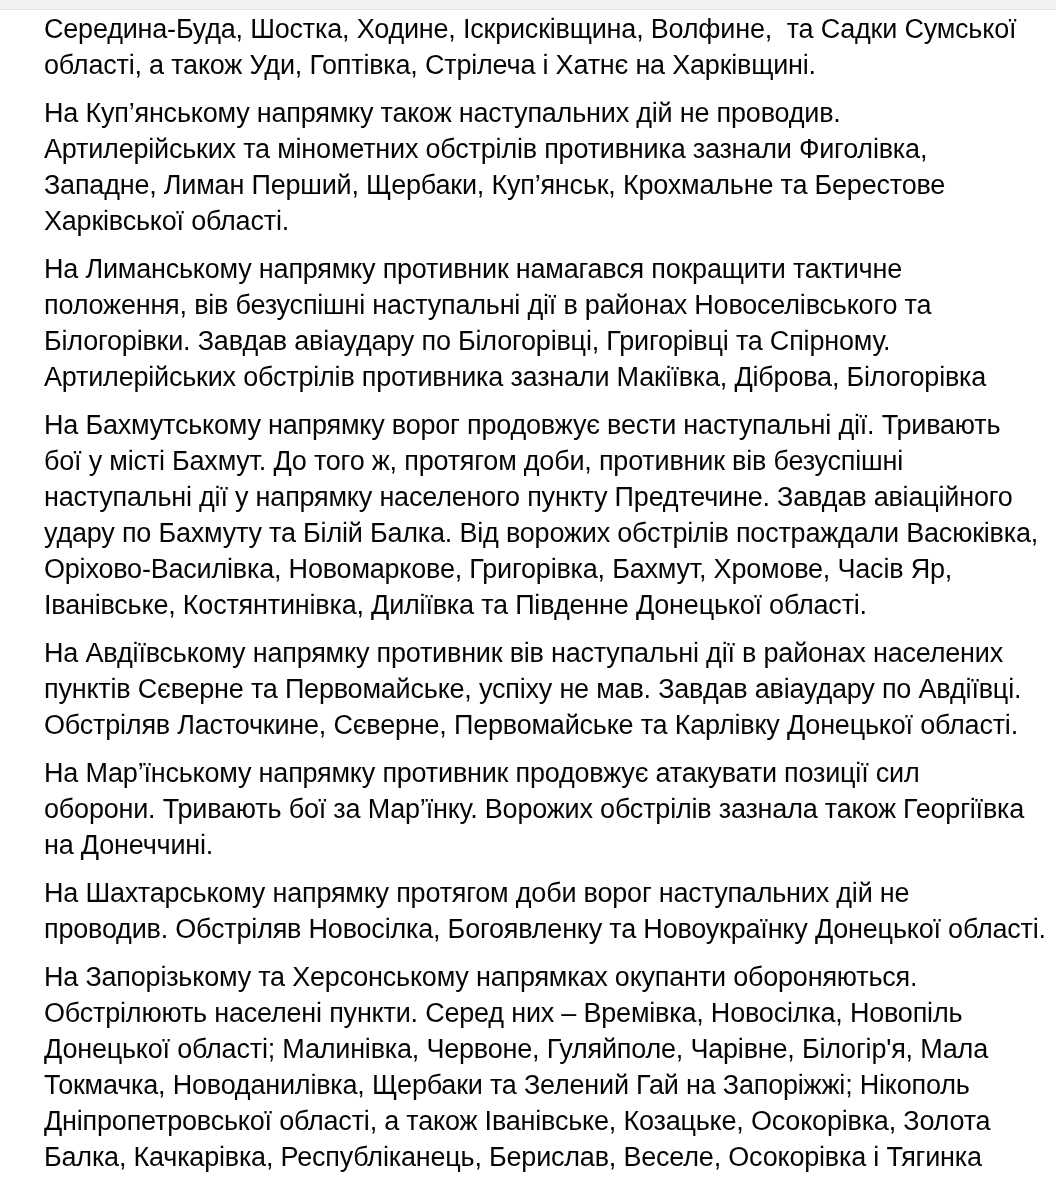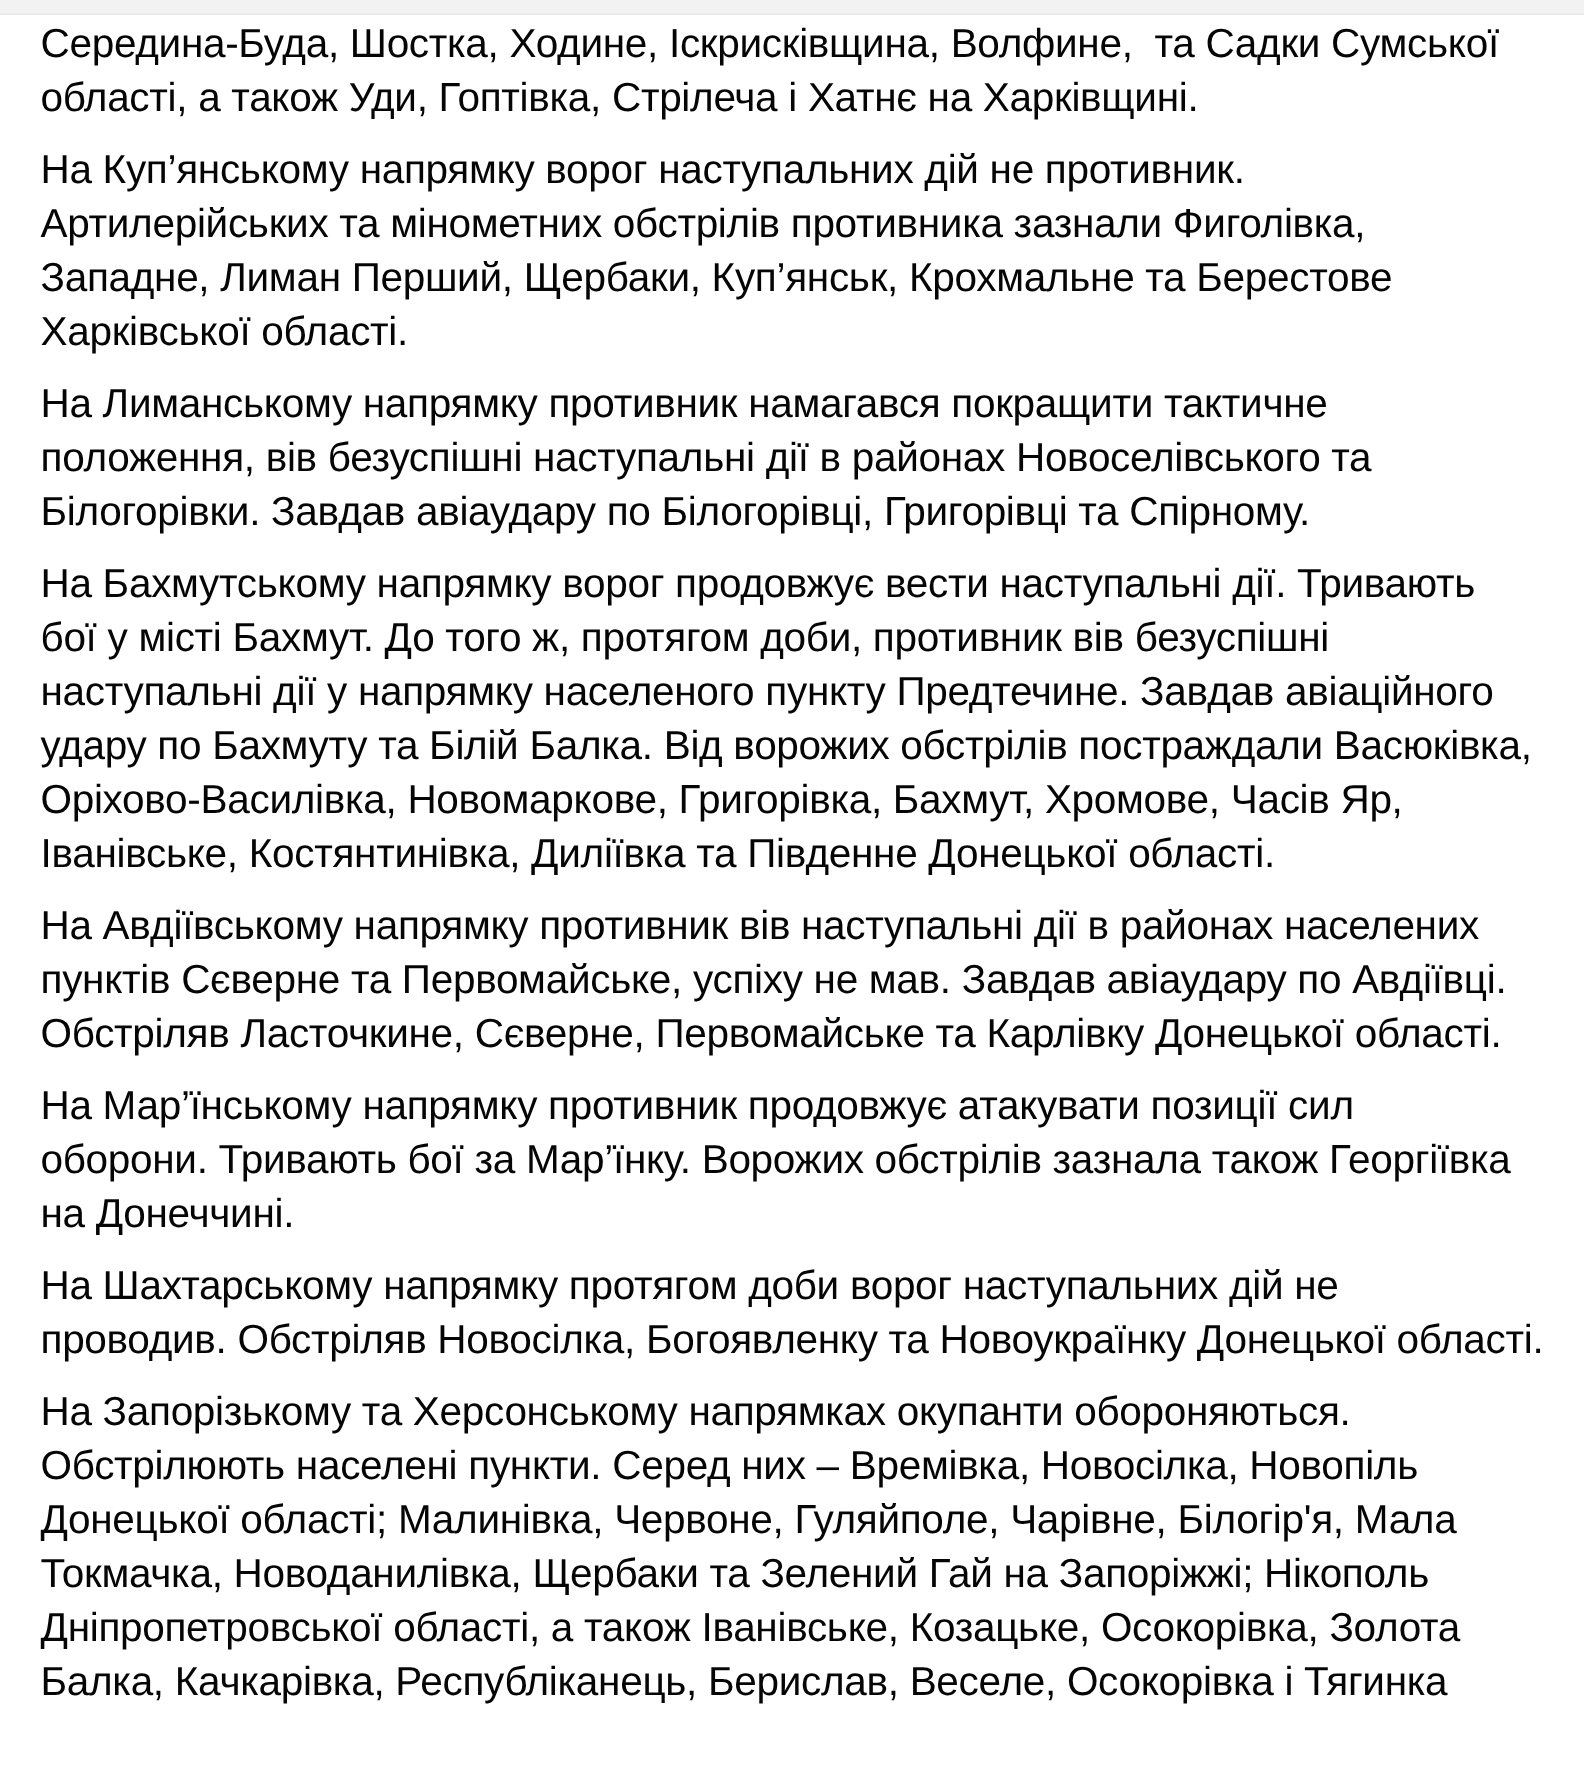--- a/index.html
+++ b/index.html
@@ -20,21 +20,21 @@
     border-bottom: 1px solid #e7e7e7;
     box-sizing: border-box;
   }
   .report {
     padding: 1px 20px 0 27px;
     color: #050505;
     font-size: 27px;
     letter-spacing: -0.2px;
   }
   .report p {
-    margin: 0 0 12px 0;
+    margin: 0 0 12px 17px;
     padding: 0;
   }
   .text-line {
     display: block;
     white-space: nowrap;
     line-height: 36px;
     height: 36px;
   }
 </style>
 </head>
@@ -42,29 +42,30 @@
 
 <div class="top-strip"></div>
 
 <main class="report">
   <div>
       <p>
         <span class="text-line">Середина-Буда, Шостка, Ходине, Іскрисківщина, Волфине, &nbsp;та Садки Сумської</span>
         <span class="text-line">області, а також Уди, Гоптівка, Стрілеча і Хатнє на Харківщині.</span>
       </p>
       <p>
-        <span class="text-line">На Куп’янському напрямку ворог наступальних дій не противник.</span>
+        <span class="text-line">На Куп’янському напрямку також наступальних дій не проводив.</span>
         <span class="text-line">Артилерійських та мінометних обстрілів противника зазнали Фиголівка,</span>
         <span class="text-line">Западне, Лиман Перший, Щербаки, Куп’янськ, Крохмальне та Берестове</span>
         <span class="text-line">Харківської області.</span>
       </p>
       <p>
         <span class="text-line">На Лиманському напрямку противник намагався покращити тактичне</span>
         <span class="text-line">положення, вів безуспішні наступальні дії в районах Новоселівського та</span>
         <span class="text-line">Білогорівки. Завдав авіаудару по Білогорівці, Григорівці та Спірному.</span>
+        <span class="text-line">Артилерійських обстрілів противника зазнали Макіївка, Діброва, Білогорівка</span>
       </p>
       <p>
         <span class="text-line">На Бахмутському напрямку ворог продовжує вести наступальні дії. Тривають</span>
         <span class="text-line">бої у місті Бахмут. До того ж, протягом доби, противник вів безуспішні</span>
         <span class="text-line">наступальні дії у напрямку населеного пункту Предтечине. Завдав авіаційного</span>
         <span class="text-line">удару по Бахмуту та Білій Балка. Від ворожих обстрілів постраждали Васюківка,</span>
         <span class="text-line">Оріхово-Василівка, Новомаркове, Григорівка, Бахмут, Хромове, Часів Яр,</span>
         <span class="text-line">Іванівське, Костянтинівка, Диліївка та Південне Донецької області.</span>
       </p>
       <p>

